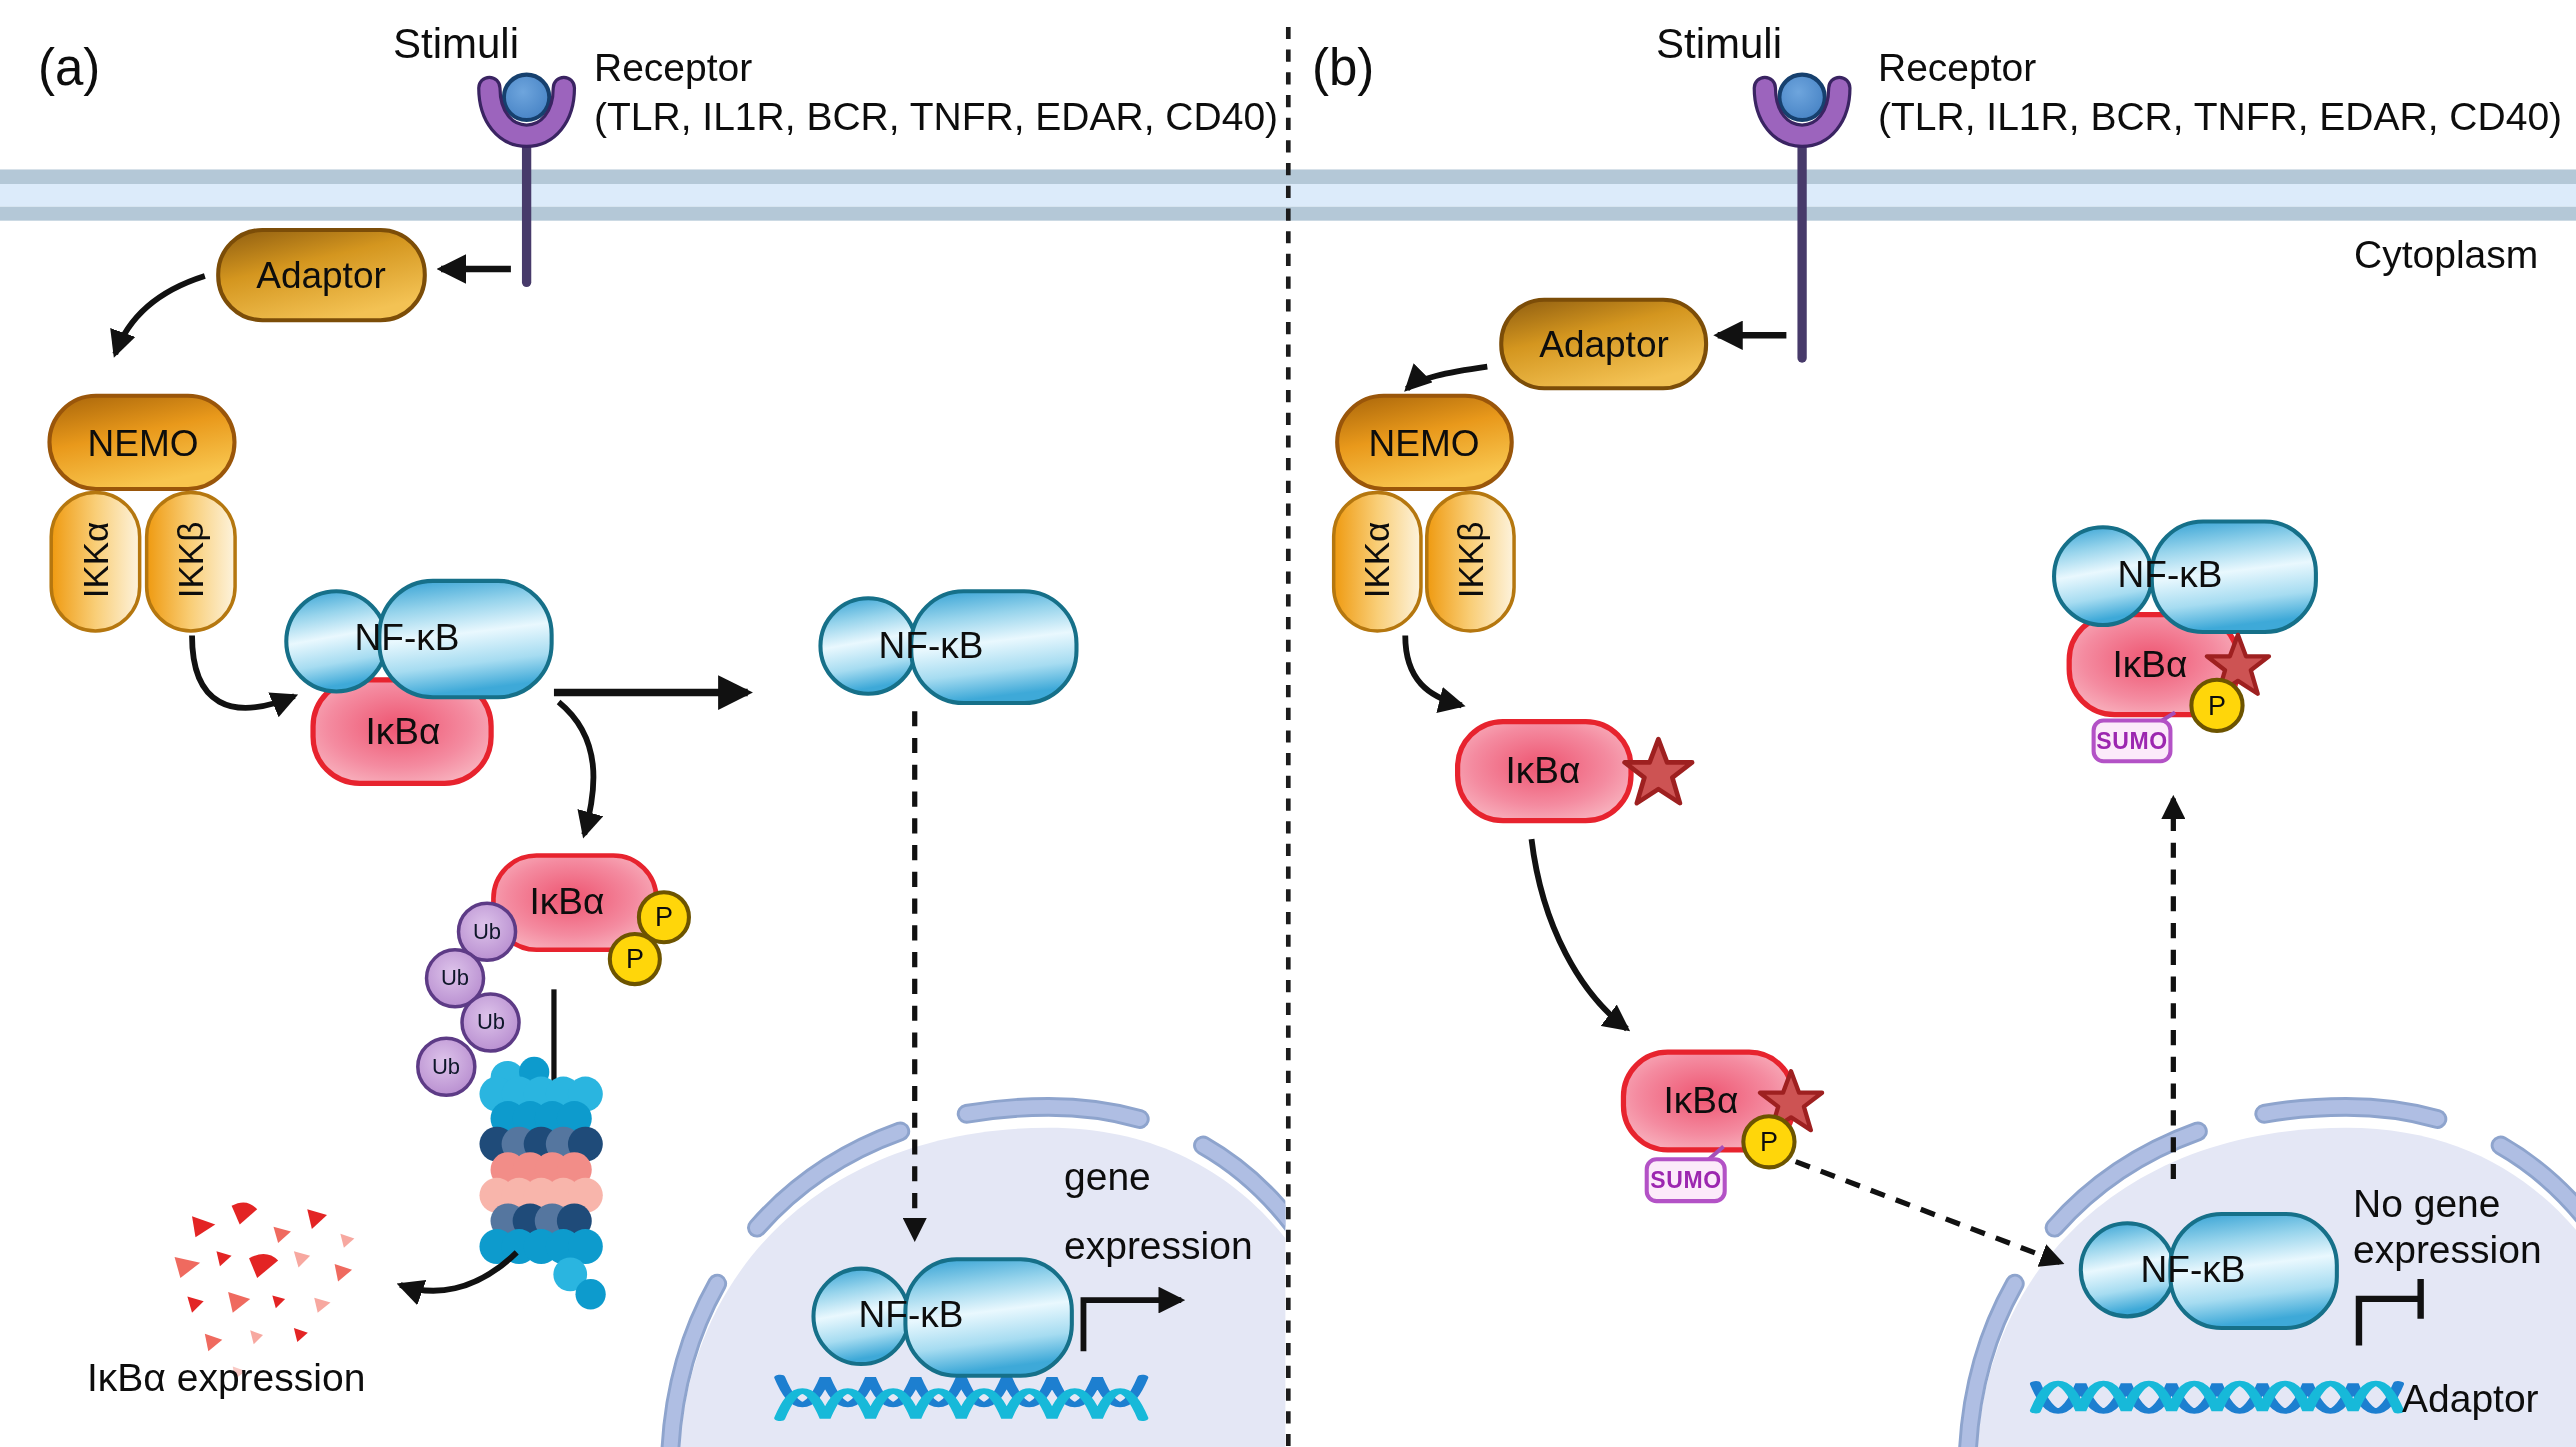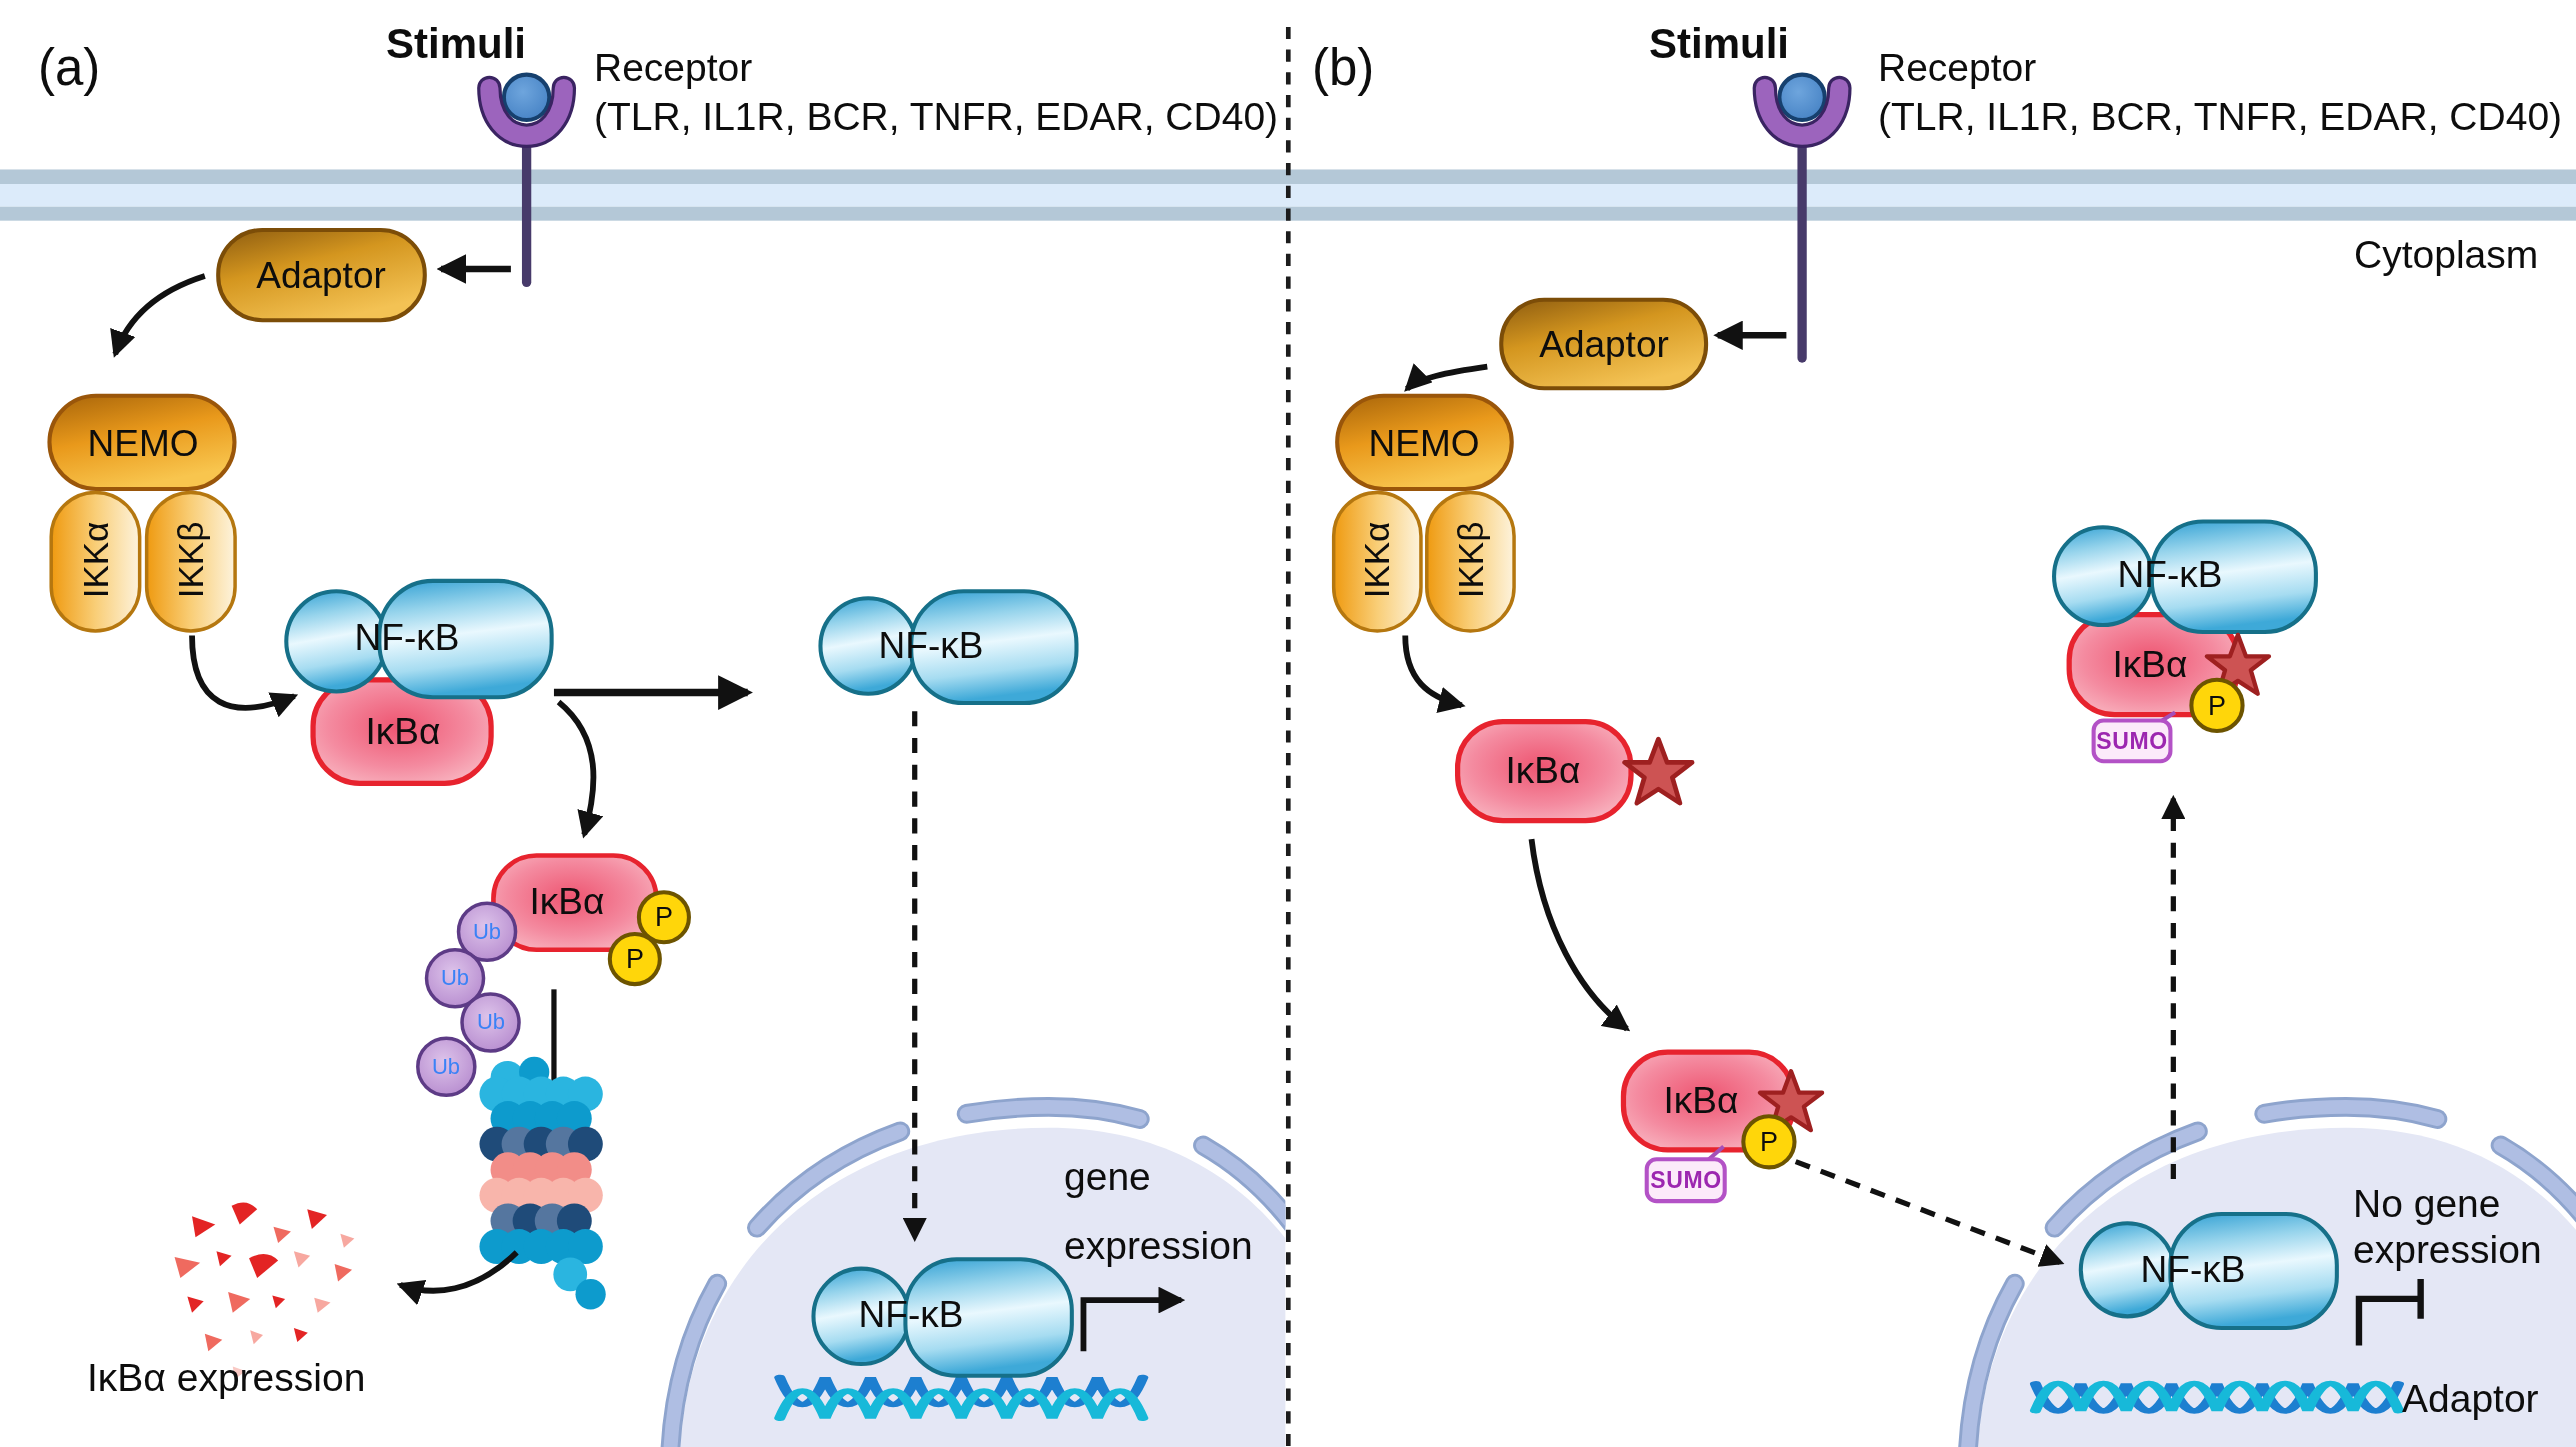--- a/index.html
+++ b/index.html
@@ -4,24 +4,24 @@
 <style>
   html,body{margin:0;padding:0;background:#fff;}
   .canvas{position:relative;width:2576px;height:1448px;background:#ffffff;overflow:hidden;
           font-family:"Liberation Sans","DejaVu Sans",sans-serif;}
   svg.layer{position:absolute;left:0;top:0;width:2576px;height:1448px;}
   .lbl{position:absolute;font-family:"Liberation Sans","DejaVu Sans",sans-serif;color:#0d0d0d;
        font-size:37px;line-height:1;white-space:nowrap;transform:translate(-50%,-50%);z-index:5;}
   .la{transform:translate(0,-50%);}
   .cap{font-size:39px;}
   .big{font-size:51px;}
-  .stim{font-size:42px;font-weight:bold;}
+  .stim{font-size:42px;}
   .rot{transform:translate(-50%,-50%) rotate(-90deg);font-size:35px;}
   .p{font-size:27px;}
-  .ub{font-size:22px;color:#3b82f6;}
+  .ub{font-size:22px;color:#0f172a;}
   .sumo{font-size:23px;font-weight:700;color:#9c27b0;letter-spacing:0.6px;}
 </style>
 </head>
 <body>
 
 <div class="canvas">
 <svg class="layer" viewBox="0 0 4427 2488">
   <defs>
     <linearGradient id="gGold" x1="0" y1="0" x2="0.55" y2="1">
       <stop offset="0" stop-color="#8d5c10"></stop>

